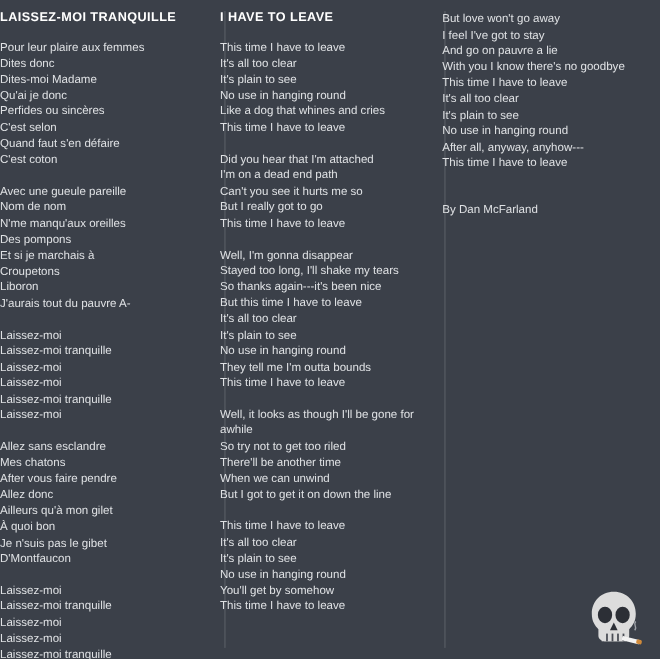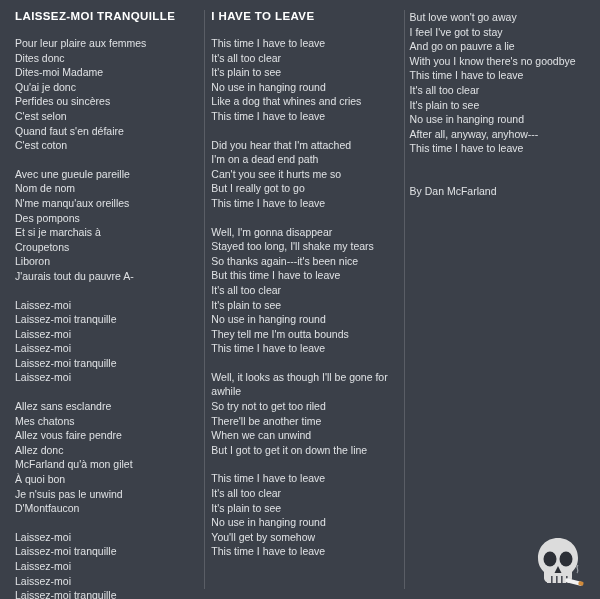--- a/index.html
+++ b/index.html
@@ -13,21 +13,21 @@
     font-family: "Liberation Sans", sans-serif;
     color: #e8e9ea;
     overflow: hidden;
     position: relative;
   }
   .page {
     position: relative;
     width: 600px;
     height: 599px;
     box-sizing: border-box;
-    padding: 10px 10px 10px 15px;
+    padding: 10px 10px 10px 0;
     display: flex;
     flex-direction: row;
     align-items: flex-start;
   }
   .column {
     position: relative;
     box-sizing: border-box;
   }
   .col-1 { width: 196px; padding-right: 8px; }
   .col-2 { width: 200px; padding-left: 4px; }
@@ -117,25 +117,25 @@
       <div class="line">Laissez-moi tranquille</div>
       <div class="line">Laissez-moi</div>
       <div class="line">Laissez-moi</div>
       <div class="line">Laissez-moi tranquille</div>
       <div class="line">Laissez-moi</div>
     </div>
 
     <div class="stanza">
       <div class="line">Allez sans esclandre</div>
       <div class="line">Mes chatons</div>
-      <div class="line">Allez vous faire pendre</div>
+      <div class="line">After vous faire pendre</div>
       <div class="line">Allez donc</div>
-      <div class="line">McFarland qu'à mon gilet</div>
+      <div class="line">Ailleurs qu'à mon gilet</div>
       <div class="line">À quoi bon</div>
-      <div class="line">Je n'suis pas le unwind</div>
+      <div class="line">Je n'suis pas le gibet</div>
       <div class="line">D'Montfaucon</div>
     </div>
 
     <div class="stanza">
       <div class="line">Laissez-moi</div>
       <div class="line">Laissez-moi tranquille</div>
       <div class="line">Laissez-moi</div>
       <div class="line">Laissez-moi</div>
       <div class="line">Laissez-moi tranquille</div>
 

